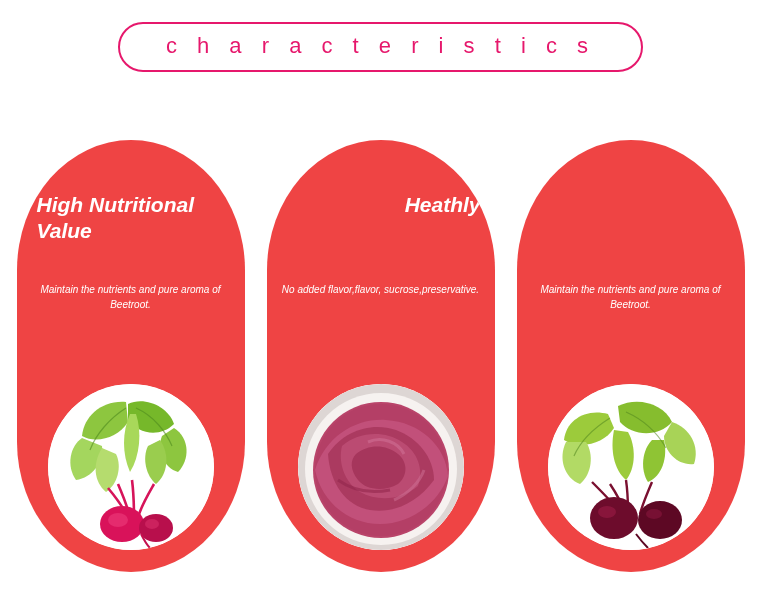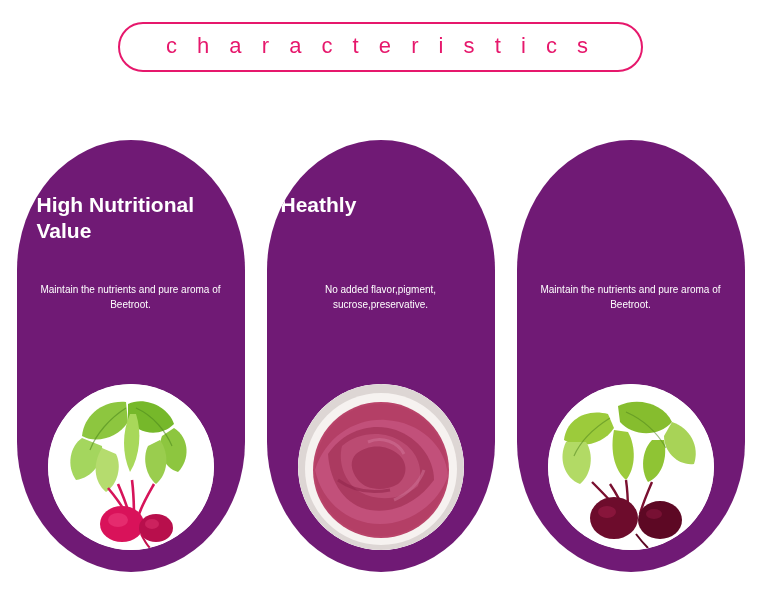--- a/index.html
+++ b/index.html
@@ -49,32 +49,33 @@
     top: 140px;
     left: 0;
     width: 761px;
     display: flex;
     justify-content: center;
     gap: 22px;
   }
   .card {
     width: 228px;
     height: 432px;
-    background: #701a75;
+    background: #ef4444;
     border-radius: 114px 114px 114px 114px / 130px 130px 130px 130px;
     position: relative;
     box-sizing: border-box;
     overflow: hidden;
+    font-style: italic;
   }
   .card-title {
     position: absolute;
     top: 52px;
     left: 0;
     width: 100%;
-    text-align: left;
+    text-align: right;
     color: #ffffff;
     font-size: 21px;
     font-weight: bold;
     line-height: 1.25;
     padding: 0 14px;
     box-sizing: border-box;
   }
   .card.one .card-title { text-align: left; padding-left: 20px; }
   .card-desc {
     position: absolute;
@@ -153,21 +154,21 @@
           <ellipse cx="108" cy="144" rx="17" ry="14" fill="#b80f4c"></ellipse>
           <ellipse cx="104" cy="140" rx="7" ry="5" fill="#e03570" opacity="0.5"></ellipse>
           <path d="M93 150 C98 160 100 162 102 164" stroke="#c4104f" stroke-width="2" fill="none"></path>
         </svg>
       </div>
     </div>
   </div>
 
   <div class="card two">
     <div class="card-title">Heathly</div>
-    <div class="card-desc">No added flavor,pigment, sucrose,preservative.</div>
+    <div class="card-desc">No added flavor,flavor, sucrose,preservative.</div>
     <div class="card-photo">
       <div class="photo-inner">
         <svg class="illus" viewBox="0 0 166 166">
           <rect x="0" y="0" width="166" height="166" fill="#f2eeee"></rect>
           <circle cx="83" cy="83" r="83" fill="#ddd6d4"></circle>
           <circle cx="83" cy="85" r="76" fill="#f6f2f0"></circle>
           <circle cx="83" cy="86" r="68" fill="#b9446a"></circle>
           <circle cx="83" cy="86" r="66" fill="#b43f66"></circle>
 
           <path d="M17 86 C28 52 58 34 88 36 C122 38 148 62 150 92 C140 120 112 140 82 140 C50 140 24 118 17 86 Z" fill="#c2507a"></path>

